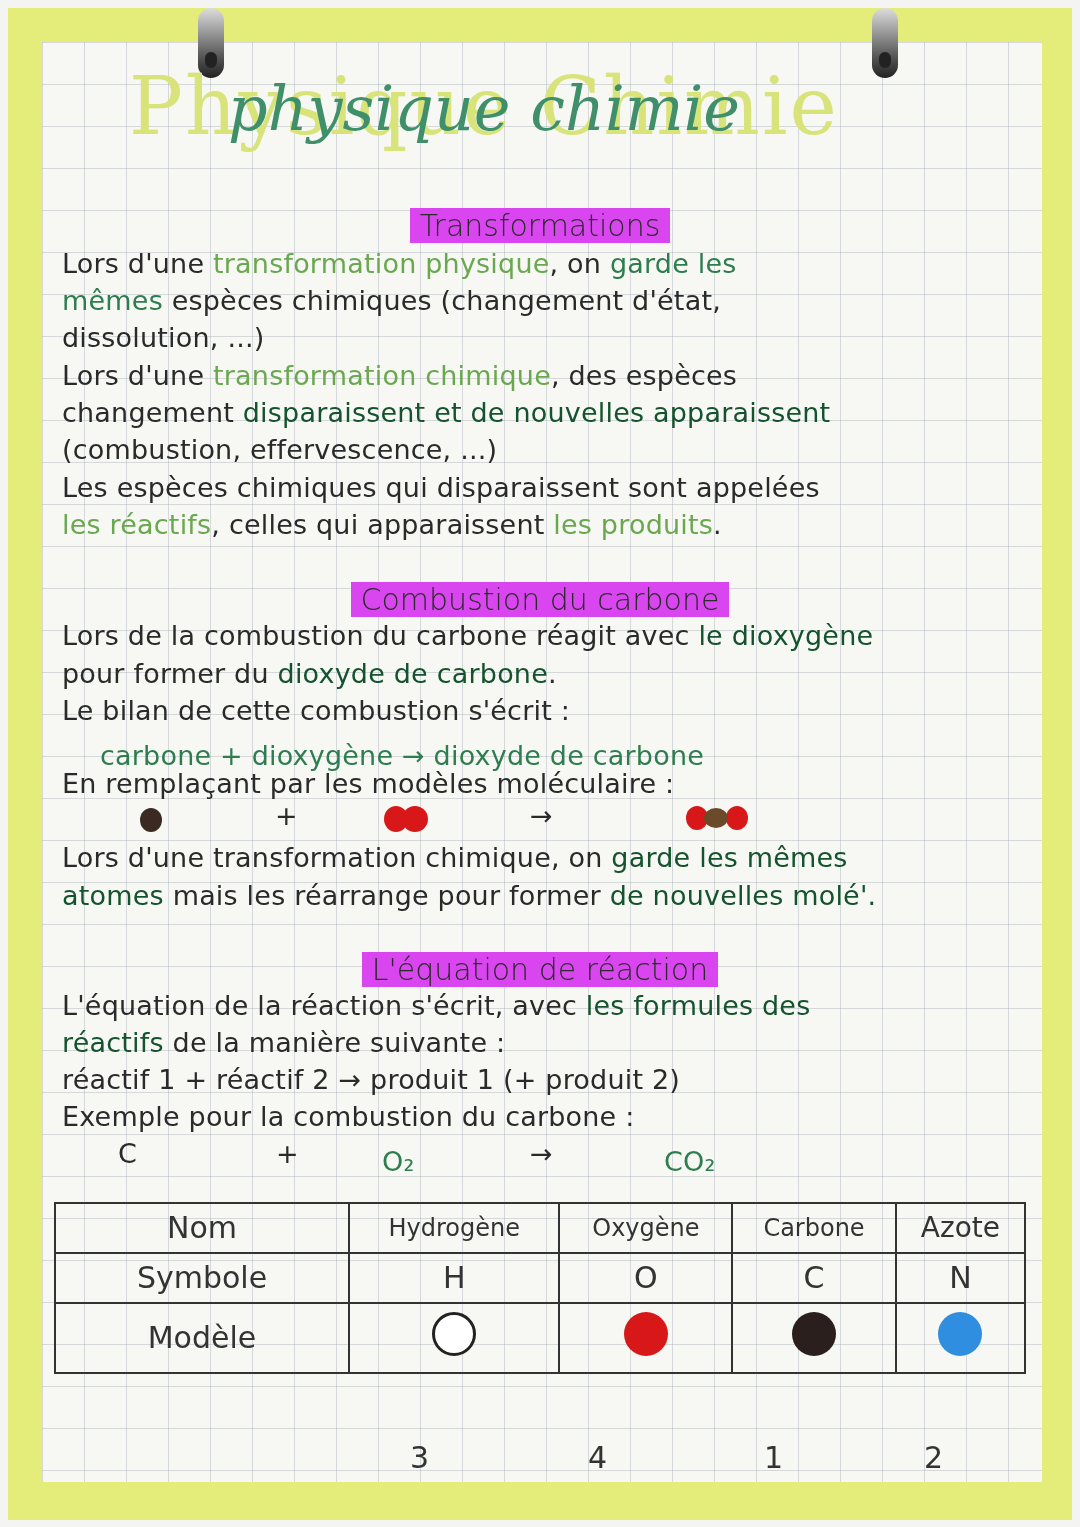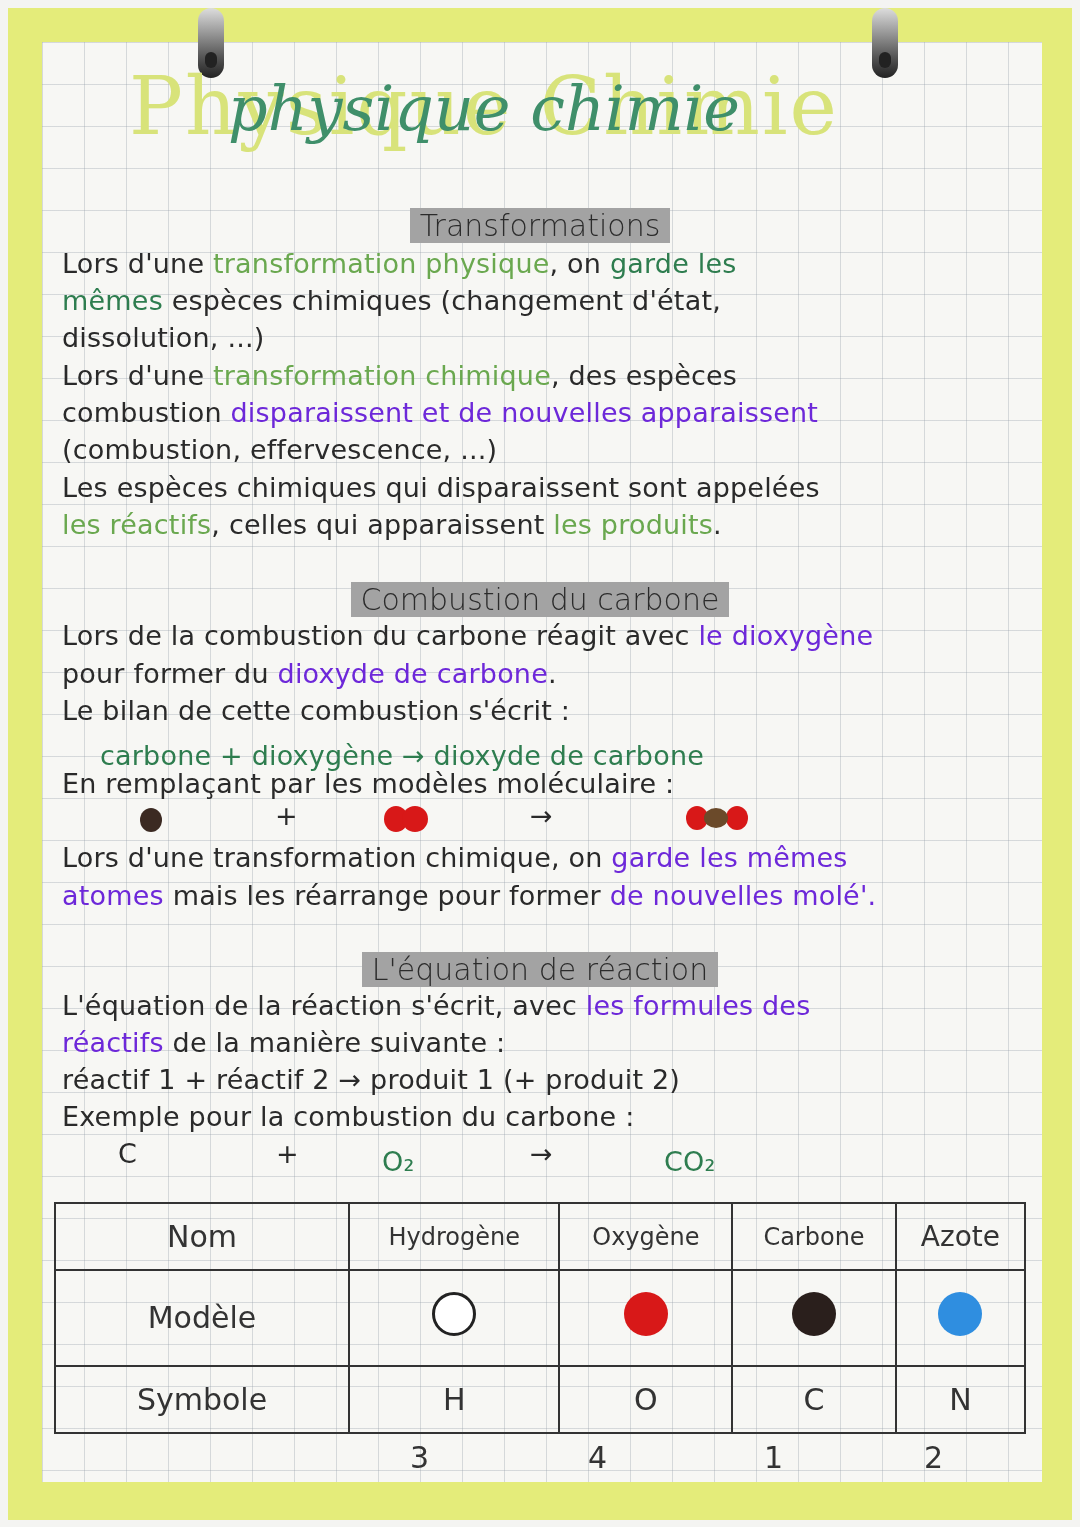--- a/index.html
+++ b/index.html
@@ -16,29 +16,29 @@
   .ring { position:absolute; width:26px; height:70px; border-radius:13px;
           background:linear-gradient(#ddd, #555 70%, #222); top:8px; }
   .ring::after { content:""; position:absolute; left:7px; top:44px; width:12px; height:16px;
                  border-radius:6px; background:#222; }
   .title-wrap { position:absolute; left:0; width:968px; top:60px; text-align:center; height:110px; }
   .title-bg { position:absolute; left:0; right:0; top:0; font-family:"DejaVu Serif", serif;
               font-size:80px; color:#d8e37a; letter-spacing:2px; }
   .title-fg { position:absolute; left:0; right:0; top:12px; font-family:"DejaVu Serif", serif;
               font-style:italic; font-size:62px; color:#3f8f6a; }
   .heading { position:absolute; left:0; width:1080px; text-align:center; }
-  .heading span { background:#a3a3a3; padding:0 10px; font-size:30px; color:#2b2b2b;
+  .heading span { background:#d946ef; padding:0 10px; font-size:30px; color:#2b2b2b;
                   font-family:"DejaVu Sans", sans-serif; font-weight:300; }
   .line { position:absolute; left:62px; width:980px; font-size:27px; color:#2a2a2a;
           white-space:nowrap; letter-spacing:0.2px; }
   .g1 { color:#6aa84f; }
   .g2 { color:#2e7d4f;margin-top:8px; }
-  .g3 { color:#6d28d9; }
+  .g3 { color:#14532d; }
   .mol { position:absolute; border-radius:50%; }
-  table.tbl { position:absolute; left:54px; top:1202px; width:972px; height:232px;
+  table.tbl { position:absolute; left:54px; top:1202px; width:972px; height:172px;
               border-collapse:collapse; }
   .tbl td { border:2.5px solid #333; text-align:center; font-size:30px; color:#333; }
   .tbl td.rowh { width:290px; }
   .circle { display:inline-block; width:44px; height:44px; border-radius:50%; }
   .counts { position:absolute; top:1440px; font-size:30px; color:#333; }
 </style>
 </head>
 <body>
 
 <div class="page">
@@ -61,21 +61,21 @@
 <div class="line" style="top:285px;">
   <span class="g2">mêmes</span><span> espèces chimiques (changement d'état,</span>
 </div>
 <div class="line" style="top:322px;">
   <span>dissolution, ...)</span>
 </div>
 <div class="line" style="top:360px;">
   <span>Lors d'une </span><span class="g1">transformation chimique</span><span>, des espèces</span>
 </div>
 <div class="line" style="top:397px;">
-  <span>combustion </span><span class="g3">disparaissent et de nouvelles apparaissent</span>
+  <span>changement </span><span class="g3">disparaissent et de nouvelles apparaissent</span>
 </div>
 <div class="line" style="top:434px;">
   <span>(combustion, effervescence, ...)</span>
 </div>
 <div class="line" style="top:472px;">
   <span>Les espèces chimiques qui disparaissent sont appelées</span>
 </div>
 <div class="line" style="top:509px;">
   <span class="g1">les réactifs</span><span>, celles qui apparaissent </span><span class="g1">les produits</span><span>.</span>
 </div>
@@ -138,32 +138,32 @@
 <table class="tbl">
   <tbody>
       <tr>
     <td class="rowh g3">Nom</td>
     <td class="g1" style="font-size:24px;">Hydrogène</td>
     <td class="g1" style="font-size:24px;">Oxygène</td>
     <td class="g1" style="font-size:24px;">Carbone</td>
     <td class="g1" style="font-size:28px;">Azote</td>
   </tr>
   <tr>
+    <td class="rowh g1">Symbole</td>
+    <td>H</td>
+    <td>O</td>
+    <td>C</td>
+    <td>N</td>
+  </tr>
+  <tr>
     <td class="rowh g1">Modèle</td>
     <td><span class="circle" style="border:3px solid #222; background:#fff; width:38px; height:38px;"></span></td>
     <td><span class="circle" style="background:#d81818;"></span></td>
     <td><span class="circle" style="background:#2a1f1c;"></span></td>
     <td><span class="circle" style="background:#2f8ee0;"></span></td>
-  </tr>
-  <tr>
-    <td class="rowh g1">Symbole</td>
-    <td>H</td>
-    <td>O</td>
-    <td>C</td>
-    <td>N</td>
   </tr>
 </tbody>
   </table>
 
 <div class="counts" style="left:410px;">3</div>
 <div class="counts" style="left:588px;">4</div>
 <div class="counts" style="left:764px;">1</div>
 <div class="counts" style="left:924px;">2</div>
 
 </body></html>

